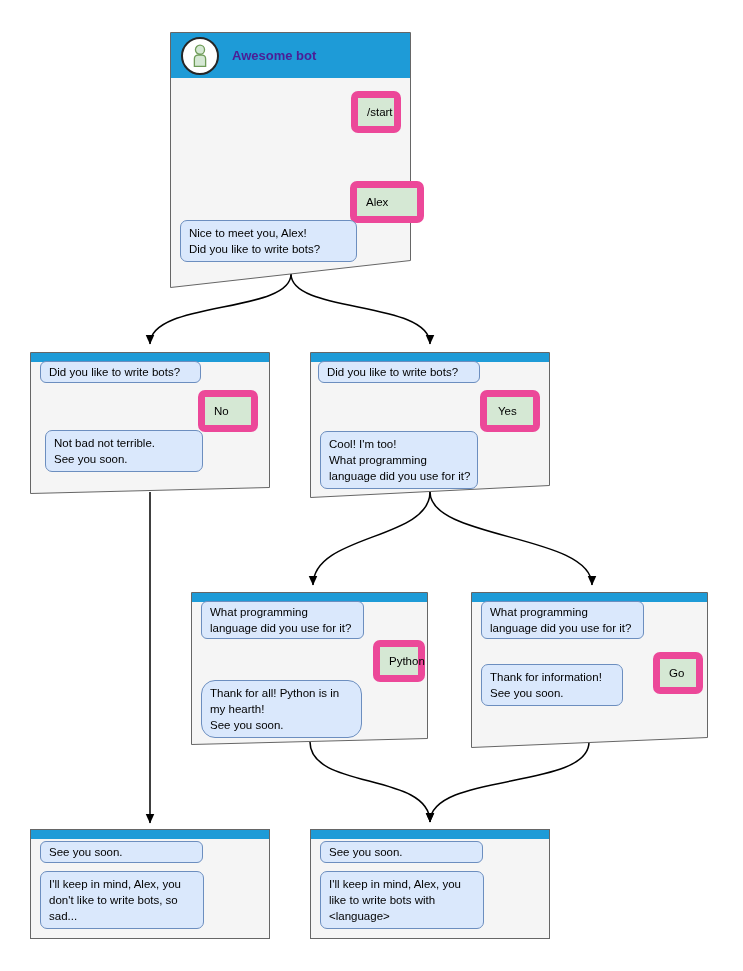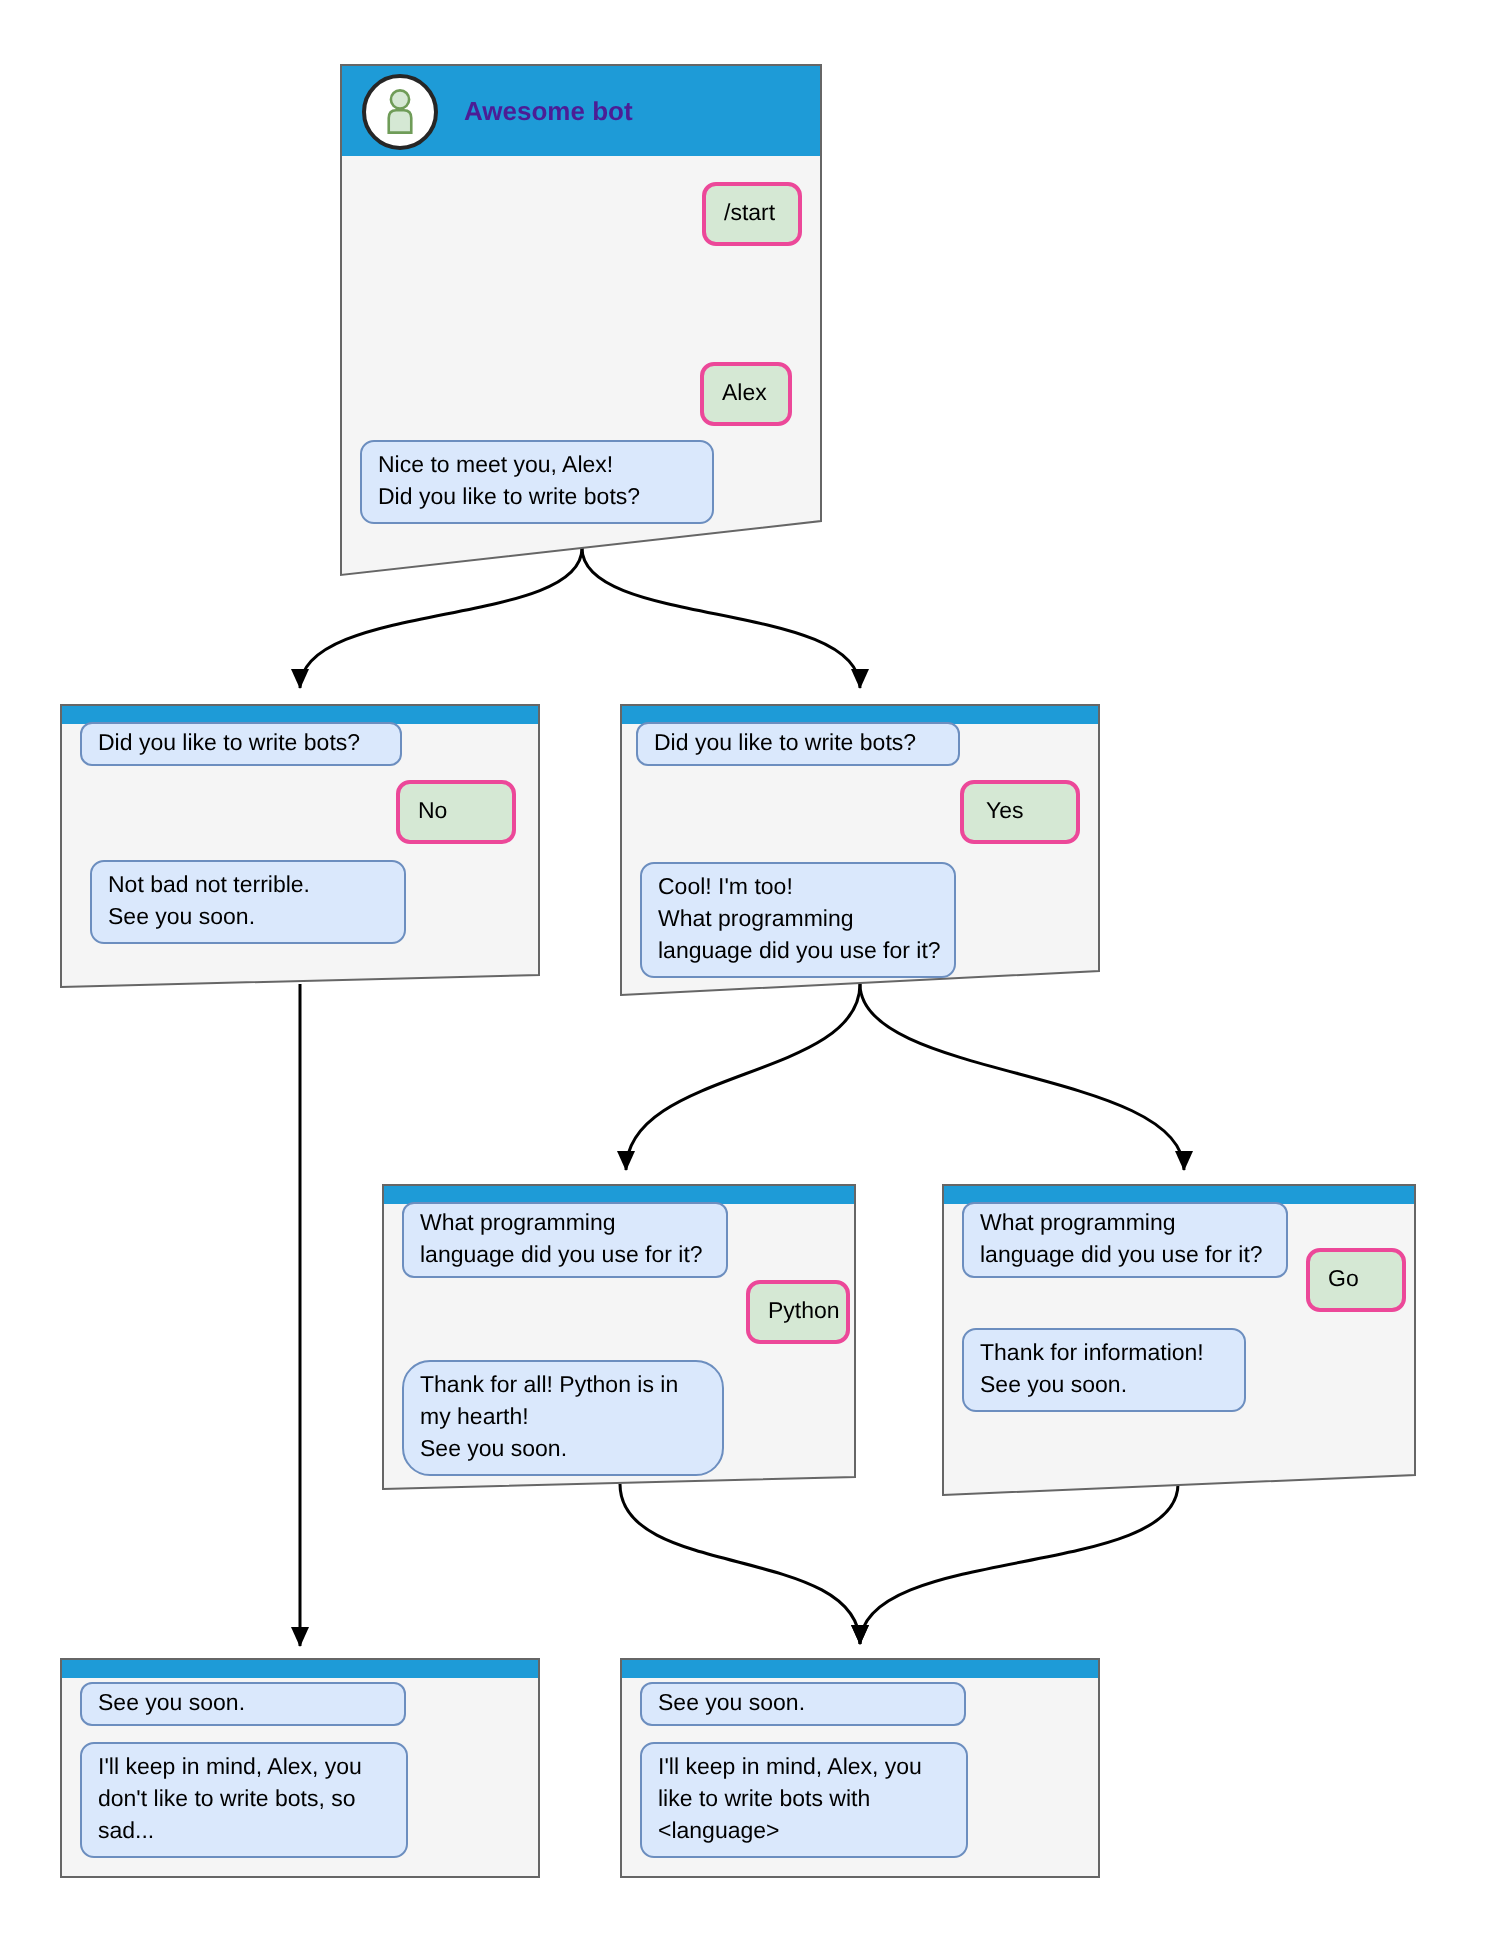--- a/index.html
+++ b/index.html
@@ -17,21 +17,21 @@
   .avatar{
     width:38px;height:38px;border-radius:50%;background:#fff;border:2px solid #262626;
     margin-left:10px;display:flex;align-items:center;justify-content:center;box-sizing:border-box;flex:0 0 auto;
   }
   .title{color:#4c1d95;font-size:13px;font-weight:bold;margin-left:13px;}
   .bubble{
     position:absolute;border-radius:7px;font-size:11.5px;line-height:16px;
     white-space:pre;box-sizing:border-box;
   }
   .bot{background:#dae8fc;border:1px solid #6c8ebf;padding:4px 8px;}
-  .user{background:#d5e8d4;border:2px solid #ec4899;padding:6px 9px;}
+  .user{background:#d5e8d4;border:7px solid #ec4899;padding:6px 9px;}
   .q{padding:2px 8px;border-radius:6px;}
 </style>
 </head>
 <body>
 
 <div class="canvas">
 
   <svg class="edges" width="743" height="971" viewBox="0 0 743 971">
     <defs>
       <marker id="ah" markerUnits="userSpaceOnUse" markerWidth="12" markerHeight="10" refX="9.5" refY="4.5" orient="auto">
@@ -56,21 +56,21 @@
     <div class="hdr big">
       <span class="avatar">
         <svg width="26" height="26" viewBox="0 0 24 24">
           <circle cx="12" cy="6.2" r="4.2" fill="#d5e8d4" stroke="#6f9c58" stroke-width="1.2"></circle>
           <path d="M6.8,21.5 L6.8,14.8 Q6.8,11.2 10.2,11.2 L13.8,11.2 Q17.2,11.2 17.2,14.8 L17.2,21.5 Z" fill="#d5e8d4" stroke="#6f9c58" stroke-width="1.2"></path>
         </svg>
       </span>
       <span class="title">Awesome bot</span>
     </div>
     <div class="bubble user" style="left:181px;top:59px;width:50px;">/start</div>
-    <div class="bubble user" style="left:180px;top:149px;width:46px;">Alex</div>
+    <div class="bubble user" style="left:180px;top:149px;width:74px;">Alex</div>
     <div class="bubble bot" style="left:10px;top:188px;width:177px;">Nice to meet you, Alex!
 Did you like to write bots?</div>
   </div>
 
   <div class="card" style="left:30px;top:352px;width:240px;height:142px;">
     <svg class="card-shape" width="240" height="142" viewBox="0 0 240 142">
       <polygon points="0.5,0.5 239.5,0.5 239.5,135.5 0.5,141.5" fill="#f5f5f5" stroke="#666"></polygon>
     </svg>
     <div class="hdr thin"></div>
     <div class="bubble bot q" style="left:10px;top:9px;width:161px;">Did you like to write bots?</div>
@@ -104,21 +104,21 @@
 See you soon.</div>
   </div>
 
   <div class="card" style="left:471px;top:592px;width:237px;height:156px;">
     <svg class="card-shape" width="237" height="156" viewBox="0 0 237 156">
       <polygon points="0.5,0.5 236.5,0.5 236.5,145.5 0.5,155.5" fill="#f5f5f5" stroke="#666"></polygon>
     </svg>
     <div class="hdr thin"></div>
     <div class="bubble bot q" style="left:10px;top:9px;width:163px;">What programming
 language did you use for it?</div>
-    <div class="bubble user" style="left:182px;top:32px;width:50px;">Go</div>
+    <div class="bubble user" style="left:182px;top:60px;width:50px;">Go</div>
     <div class="bubble bot" style="left:10px;top:72px;width:142px;">Thank for information!
 See you soon.</div>
   </div>
 
   <div class="card flat" style="left:30px;top:829px;width:240px;height:110px;">
     <div class="hdr thin" style="left:0;right:0;top:0;"></div>
     <div class="bubble bot q" style="left:9px;top:11px;width:163px;">See you soon.</div>
     <div class="bubble bot" style="left:9px;top:41px;width:164px;">I'll keep in mind, Alex, you
 don't like to write bots, so
 sad...</div>

